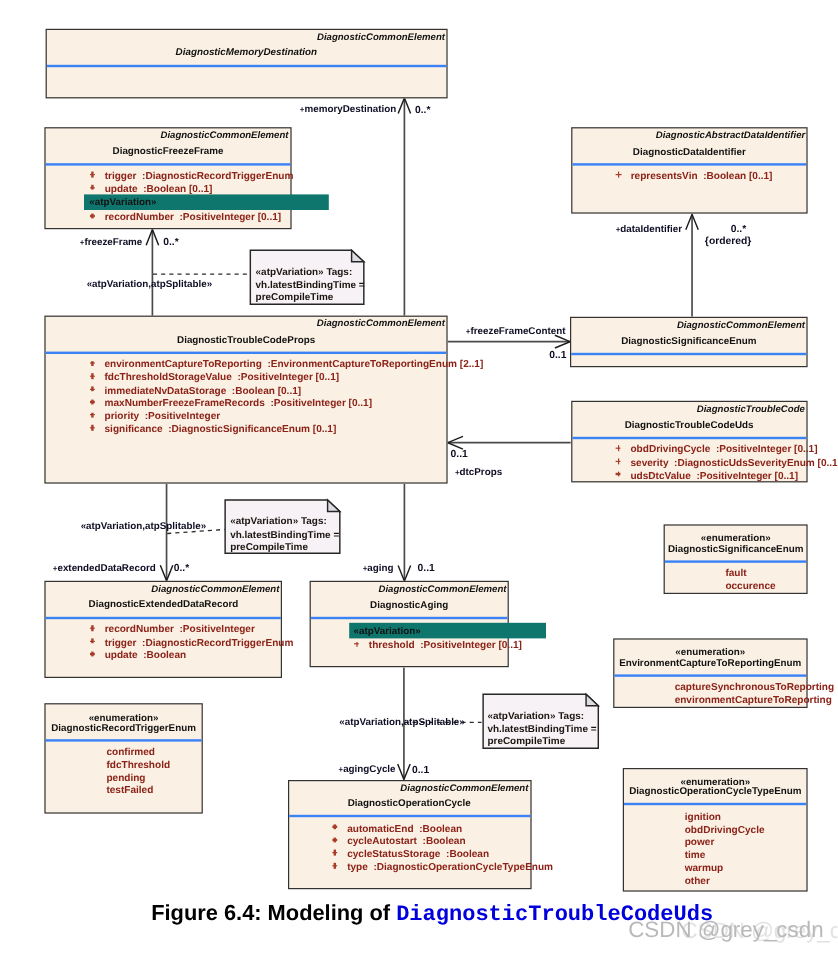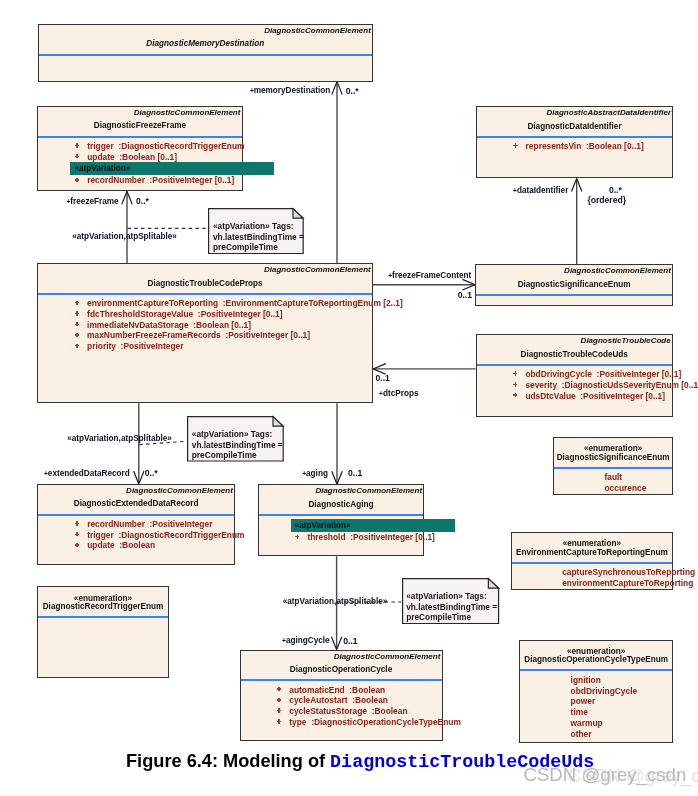--- a/index.html
+++ b/index.html
@@ -113,31 +113,32 @@
     <div class="box-head" style="height:30.5px;">
       <div class="stereo">DiagnosticCommonElement</div>
       <div class="cname">DiagnosticTroubleCodeProps</div>
     </div>
     <div class="box-body">
       <div class="attr"><span class="vis">+</span><span>environmentCaptureToReporting</span><span>  </span><span>:EnvironmentCaptureToReportingEnum [2..1]</span></div>
       <div class="attr"><span class="vis">+</span><span>fdcThresholdStorageValue</span><span>  </span><span>:PositiveInteger [0..1]</span></div>
       <div class="attr"><span class="vis">+</span><span>immediateNvDataStorage</span><span>  </span><span>:Boolean [0..1]</span></div>
       <div class="attr"><span class="vis">+</span><span>maxNumberFreezeFrameRecords</span><span>  </span><span>:PositiveInteger [0..1]</span></div>
       <div class="attr"><span class="vis">+</span><span>priority</span><span>  </span><span>:PositiveInteger</span></div>
+      <div class="attr"><span class="vis">+</span><span>significance</span><span>  </span><span>:DiagnosticSignificanceEnum [0..1]</span></div>
     </div>
   </div>
   <div class="uml-class" style="left:475.1px;top:263.9px;width:197.9px;height:42px;">
     <div class="box-head" style="height:31px;">
       <div class="stereo">DiagnosticCommonElement</div>
       <div class="cname">DiagnosticSignificanceEnum</div>
     </div>
     <div class="box-body">
     </div>
   </div>
-  <div class="uml-class" style="left:475.6px;top:334px;width:197.3px;height:83px;">
+  <div class="uml-class" style="left:475.6px;top:334px;width:197.3px;height:68px;">
     <div class="box-head" style="height:30.7px;">
       <div class="stereo">DiagnosticTroubleCode</div>
       <div class="cname">DiagnosticTroubleCodeUds</div>
     </div>
     <div class="box-body">
       <div class="attr"><span class="vis">+</span><span>obdDrivingCycle</span><span>  </span><span>:PositiveInteger [0..1]</span></div>
       <div class="attr"><span class="vis">+</span><span>severity</span><span>  </span><span>:DiagnosticUdsSeverityEnum [0..1]</span></div>
       <div class="attr"><span class="vis">+</span><span>udsDtcValue</span><span>  </span><span>:PositiveInteger [0..1]</span></div>
     </div>
   </div>
@@ -191,20 +192,26 @@
     </div>
     <div class="box-body">
       <div class="lit">captureSynchronousToReporting</div>
       <div class="lit">environmentCaptureToReporting</div>
     </div>
   </div>
   <div class="uml-enum" style="left:37.4px;top:586.3px;width:131.2px;height:91.9px;">
     <div class="box-head" style="height:30.5px;">
       <div class="stereo centered">«enumeration»</div>
       <div class="cname">DiagnosticRecordTriggerEnum</div>
+    </div>
+    <div class="box-body">
+      <div class="lit">confirmed</div>
+      <div class="lit">fdcThreshold</div>
+      <div class="lit">pending</div>
+      <div class="lit">testFailed</div>
     </div>
   </div>
   <div class="uml-enum" style="left:519.3px;top:639.9px;width:153.7px;height:102.7px;">
     <div class="box-head" style="height:30.5px;">
       <div class="stereo centered">«enumeration»</div>
       <div class="cname">DiagnosticOperationCycleTypeEnum</div>
     </div>
     <div class="box-body">
       <div class="lit">ignition</div>
       <div class="lit">obdDrivingCycle</div>

